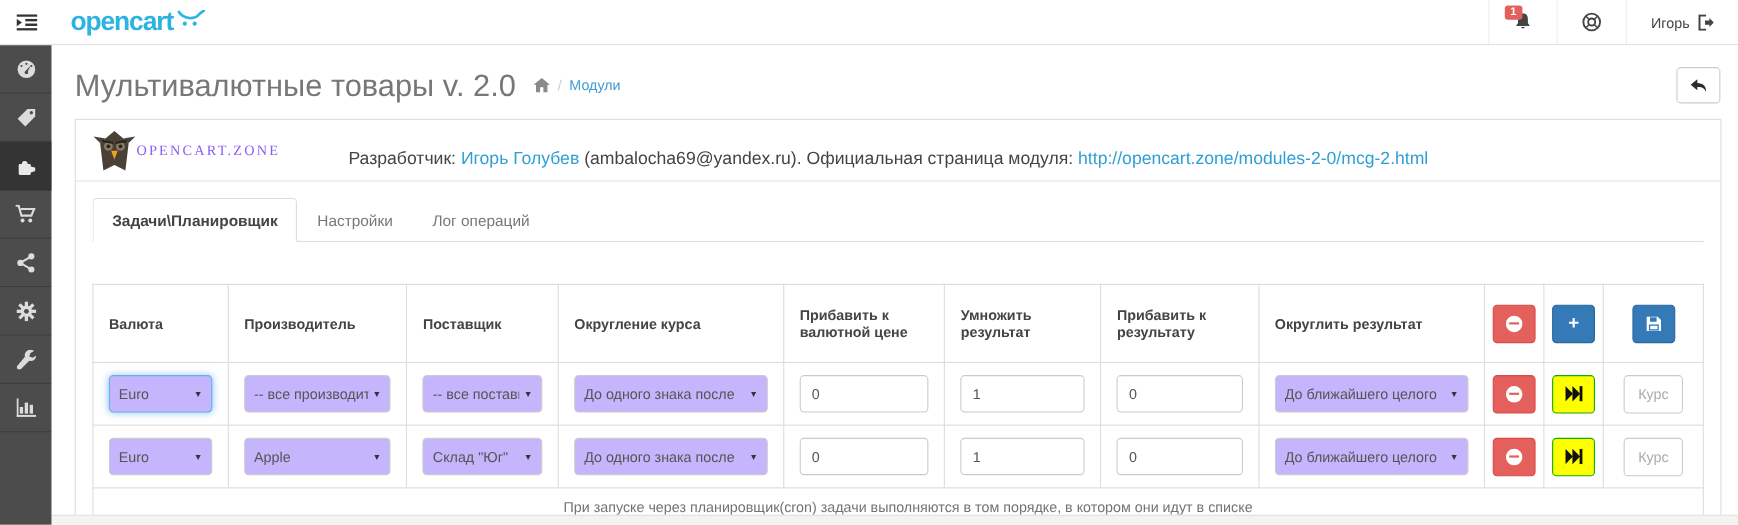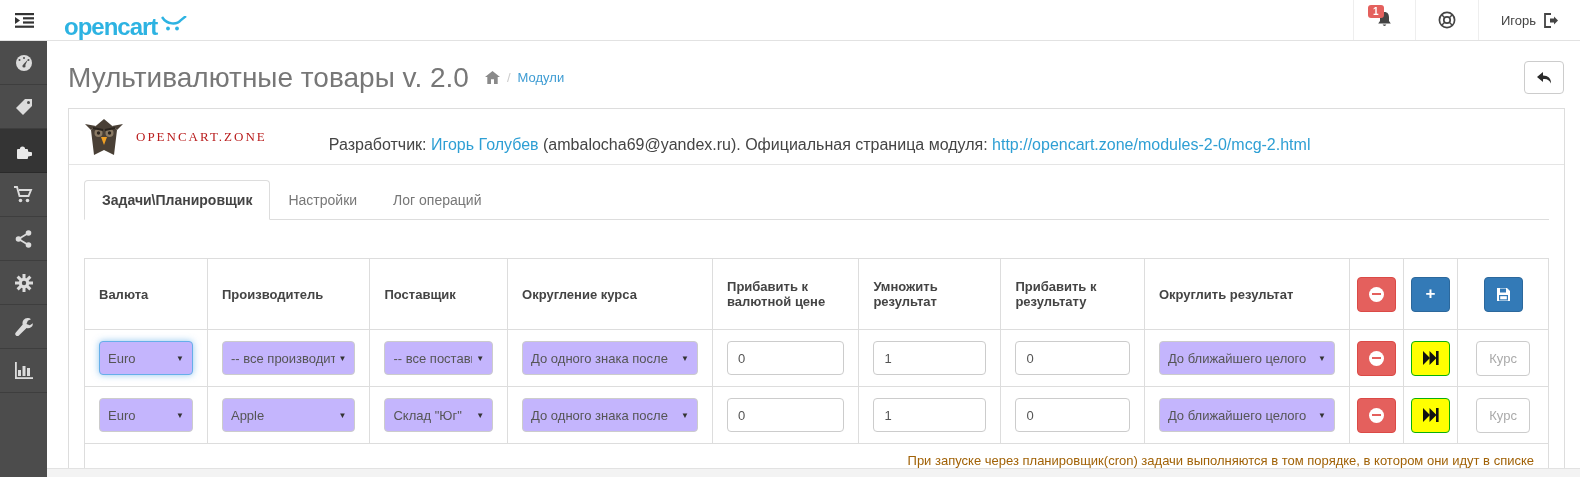--- a/index.html
+++ b/index.html
@@ -1,21 +1,21 @@
 <!DOCTYPE html>
 <html><head>
 <meta charset="utf-8">
 <style>
   * { margin:0; padding:0; box-sizing:border-box; }
   html,body { width:1580px; height:477px; overflow:hidden; background:#fff;
     font-family:"Liberation Sans", "DejaVu Sans", sans-serif; }
 
   
   .navbar { position:absolute; top:0; left:0; right:0; height:41px; background:#fff;
-    border-bottom:1px solid #e2e2e2; display:flex; align-items:flex-end; z-index:5; }
+    border-bottom:1px solid #e2e2e2; display:flex; align-items:center; z-index:5; }
   .menu-toggle { width:48px; height:40px; display:flex; align-items:center; justify-content:center; cursor:pointer; }
   .logo { display:flex; align-items:flex-start; margin-left:16px; cursor:pointer; }
   .logo-text { color:#2db3e2; font-size:24px; font-weight:bold; letter-spacing:-1px; line-height:26px; }
   .logo-cart { margin:2px 0 0 4px; }
   .nav-right { margin-left:auto; display:flex; align-items:stretch; height:40px; }
   .nav-item { display:flex; align-items:center; padding:0 22px; border-left:1px solid #eee; position:relative; cursor:pointer; }
   .badge { position:absolute; top:5px; left:14px; background:#e4605d; color:#fff; font-size:10px;
     padding:1px 5px; border-radius:3px; font-weight:bold; }
   .logout-label { font-size:13px; color:#444; margin-right:7px; }
 
@@ -31,38 +31,38 @@
   .page-title { font-size:28px; font-weight:400; color:#777; }
   .breadcrumb { display:flex; align-items:center; margin-left:16px; font-size:13px; }
   .crumb-div { color:#ccc; margin:0 7px; }
   .crumb-link { color:#3e9cd3; text-decoration:none; cursor:pointer; }
   .back-btn { margin-left:auto; margin-right:0; width:40px; height:33px; background:#fff;
     border:1px solid #ccc; border-radius:4px; display:flex; align-items:center; justify-content:center; cursor:pointer; }
 
   
   .panel { margin:0 15px 0 21px; border:1px solid #ddd; background:#fff; }
   .panel-heading { display:flex; align-items:center; padding:8px 15px; border-bottom:1px solid #e5e5e5; height:56px; }
-  .brand-text { font-family:"Liberation Serif","DejaVu Serif",serif; font-size:13px; letter-spacing:2px; color:#b91c1c; margin-left:12px; }
+  .brand-text { font-family:"Liberation Serif","DejaVu Serif",serif; font-size:13px; letter-spacing:2px; color:#8b5cf6; }
   .dev-line { margin-left:62px; font-size:16px; color:#444;margin-top:17px; }
   .dev-link { color:#2e9fd4; text-decoration:none; cursor:pointer; }
   .panel-body { padding:15px; }
 
   
   .nav-tabs { list-style:none; display:flex; border-bottom:1px solid #ddd; margin-bottom:38px; }
   .nav-tabs li { padding:11px 17px; font-size:14px; color:#777; cursor:pointer; border:1px solid transparent;
     border-radius:4px 4px 0 0; margin-bottom:-1px; }
   .nav-tabs li.active { background:#fff; border-color:#ddd #ddd #fff #ddd; color:#444; font-weight:bold; }
 
   
   table { width:100%; border-collapse:collapse; table-layout:fixed; }
   th, td { border:1px solid #ddd; padding:8px 14px; font-size:13px; color:#444; vertical-align:middle; }
   thead th { font-weight:bold; text-align:left; height:71px; }
   tbody td { height:57px; }
   td.btn-cell, th.btn-cell { padding:8px 6px; text-align:center; }
-  tfoot td { height:34px; text-align:right; color:#a16207;padding-left:32px; }
+  tfoot td { height:34px; text-align:center; color:#737373;padding-left:32px; }
 
   
   .select { display:flex; align-items:center; justify-content:space-between; height:34px; border:1px solid #ccc;
     border-radius:4px; background:#c4b5fd; padding:0 8px; cursor:pointer; width:100%; }
   .select-value { font-size:13px; color:#555; white-space:nowrap; overflow:hidden; }
   .caret { font-size:8px; color:#333; margin-left:4px; flex:none; }
   .select.focused { border-color:#66afe9; box-shadow:0 0 7px rgba(102,175,233,0.7); }
   .txt-input { width:100%; height:34px; border:1px solid #ccc; border-radius:4px; padding:0 10px;
     font-size:13px; color:#555; font-family:inherit; }
 

